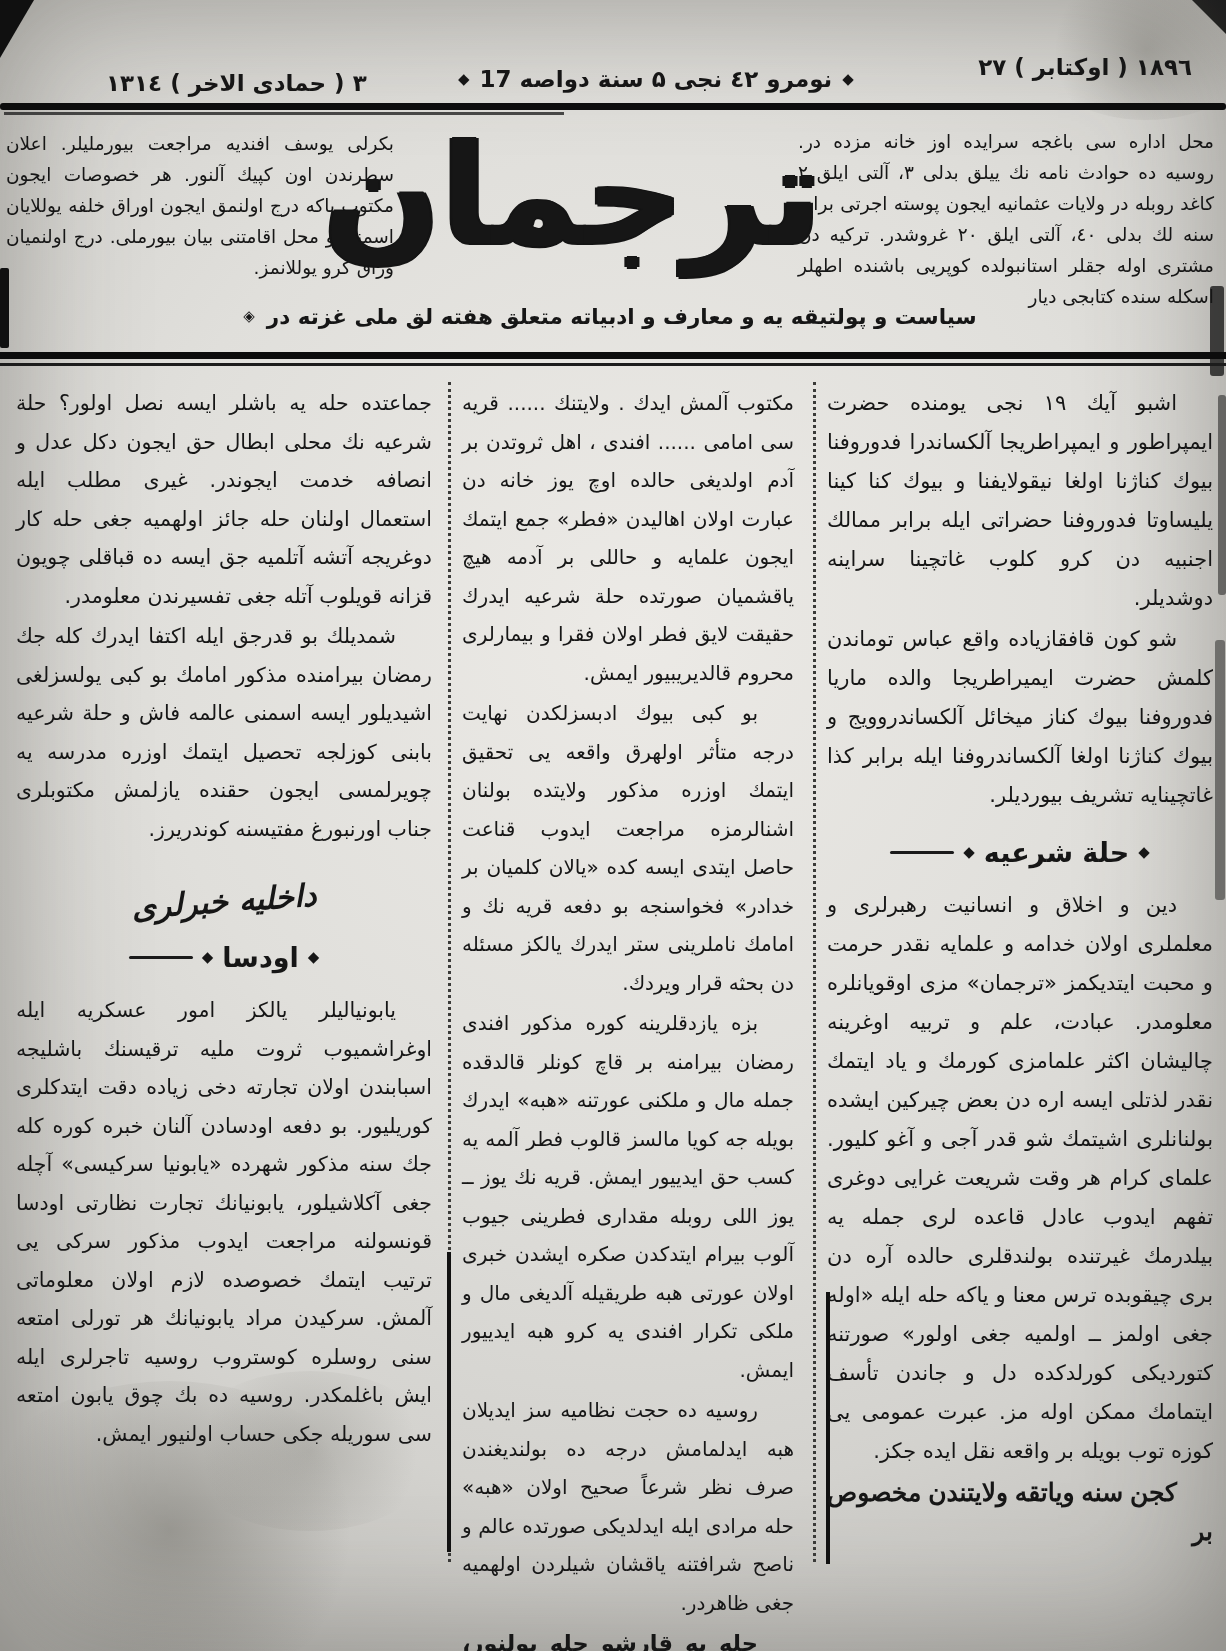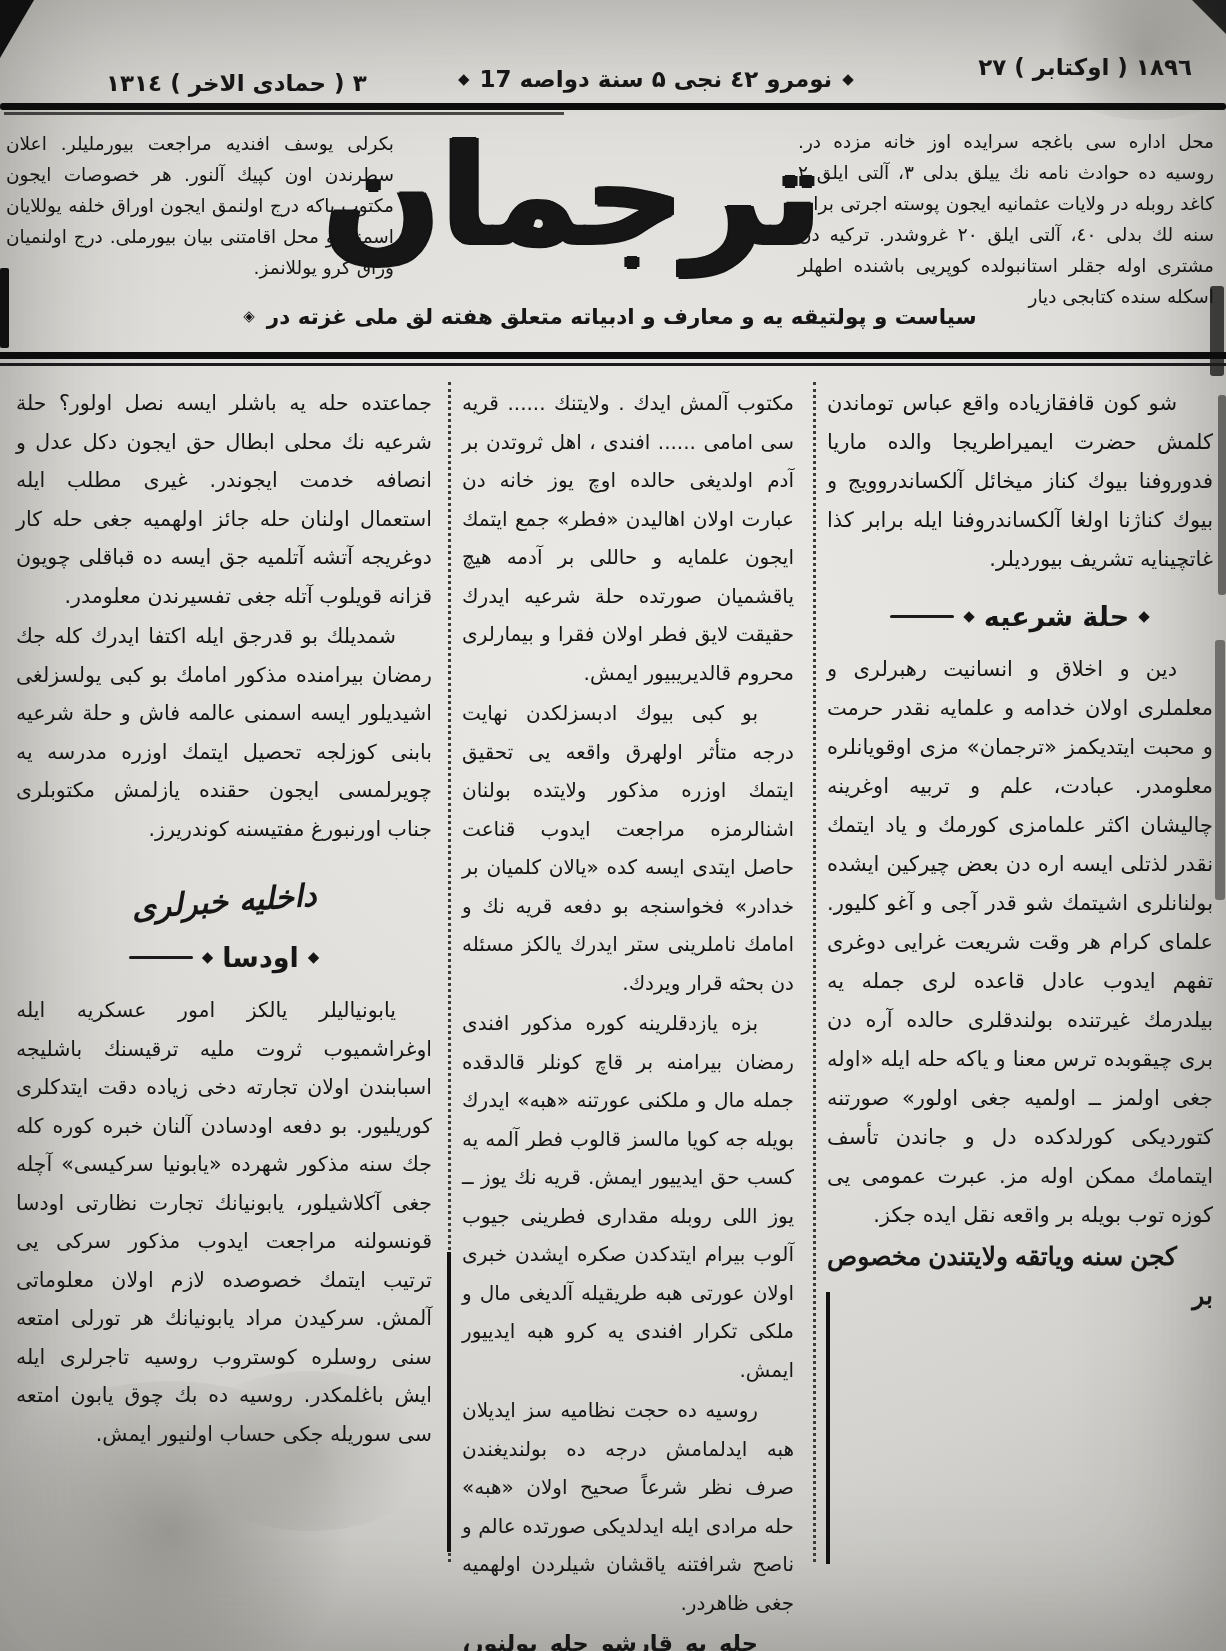--- a/index.html
+++ b/index.html
@@ -110,20 +110,21 @@
   </div>
   <div class="rule-mid"></div>
   <div class="rule-mid2"></div>
 
   <div class="divider div1"></div>
   <div class="divider div2"></div>
   <div class="divider-solid ds1"></div>
   <div class="divider-solid ds2"></div>
 
   <div class="col col-right">
+    <p>اشبو آيك ١٩ نجى يومنده حضرت ايمپراطور و ايمپراطريجا آلكساندرا فدوروفنا بيوك كناژنا اولغا نيقولايفنا و بيوك كنا كينا يليساوتا فدوروفنا حضراتى ايله برابر ممالك اجنبيه دن كرو كلوب غاتچينا سراينه دوشديلر.</p>
     <p>شو كون قافقازياده واقع عباس توماندن كلمش حضرت ايميراطريجا والده ماريا فدوروفنا بيوك كناز ميخائل آلكساندروويج و بيوك كناژنا اولغا آلكساندروفنا ايله برابر كذا غاتچينايه تشريف بيورديلر.</p>
     <div class="sec-head">
       <span class="orn">◆</span>
       <span>حلة شرعيه</span>
       <span class="orn">◆</span>
       <span class="dash d-long"></span>
     </div>
     <p>دين و اخلاق و انسانيت رهبرلرى و معلملرى اولان خدامه و علمايه نقدر حرمت و محبت ايتديكمز «ترجمان» مزى اوقويانلره معلومدر. عبادت، علم و تربيه اوغرينه چاليشان اكثر علمامزى كورمك و ياد ايتمك نقدر لذتلى ايسه اره دن بعض چيركين ايشده بولنانلرى اشيتمك شو قدر آجى و آغو كليور. علماى كرام هر وقت شريعت غرايى دوغرى تفهم ايدوب عادل قاعده لرى جمله يه بيلدرمك غيرتنده بولندقلرى حالده آره دن برى چيقوبده ترس معنا و ياكه حله ايله «اوله جغى اولمز ــ اولميه جغى اولور» صورتنه كتورديكى كورلدكده دل و جاندن تأسف ايتمامك ممكن اوله مز. عبرت عمومى يى كوزه توب بويله بر واقعه نقل ايده جكز.</p>
     <p class="bold-line">كجن سنه وياتقه ولايتندن مخصوص بر</p>
   </div>

